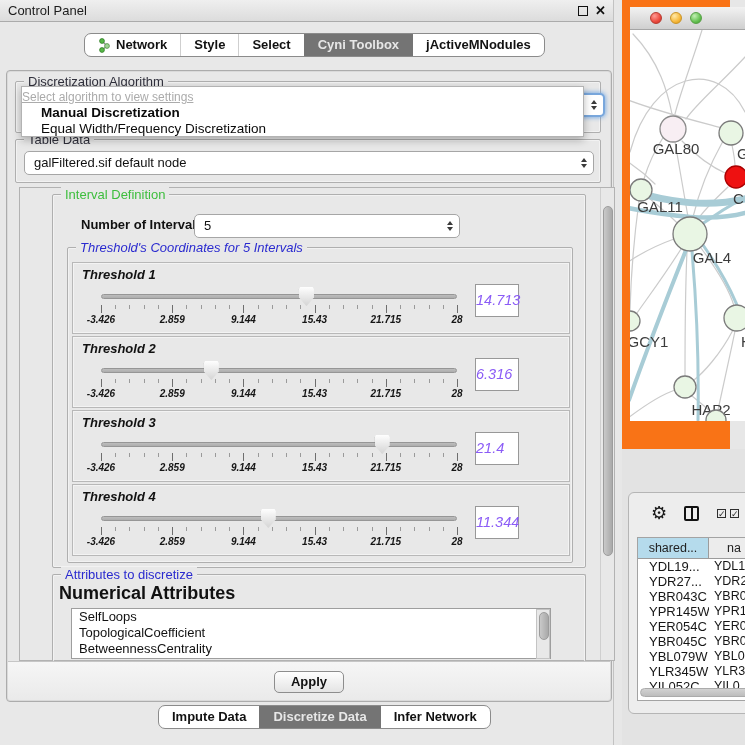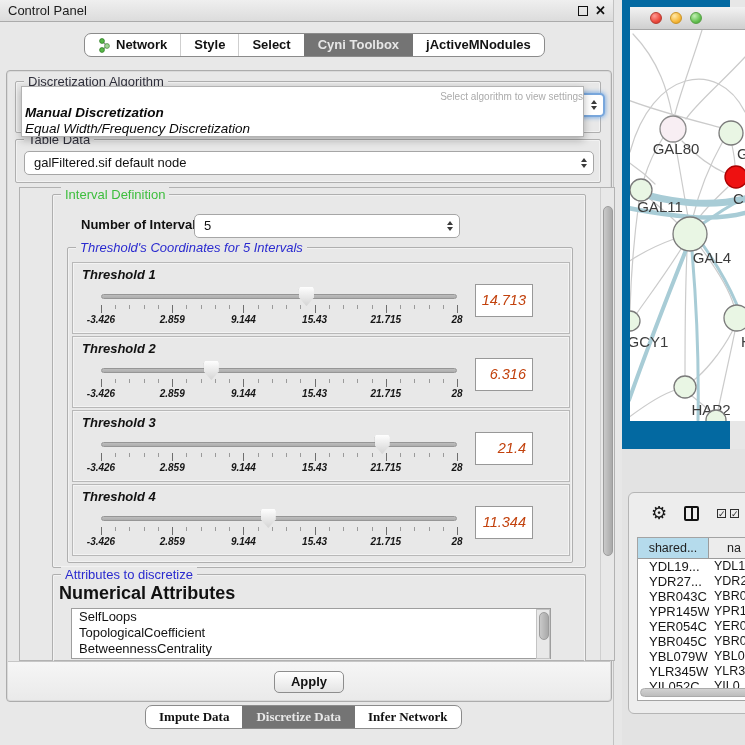--- a/index.html
+++ b/index.html
@@ -46,22 +46,22 @@
     display:flex; flex-direction:column; align-items:center; justify-content:center; gap:2px; }
   .tri-up { width:0; height:0; border-left:3.5px solid transparent; border-right:3.5px solid transparent; border-bottom:4.5px solid #3A3A3A; }
   .tri-down { width:0; height:0; border-left:3.5px solid transparent; border-right:3.5px solid transparent; border-top:4.5px solid #3A3A3A; }
   #algo-combo { left:22px; top:22px; width:576px; border:2px solid #79A7DC;
     box-shadow:0 0 4px 1px rgba(96,156,227,.7); z-index:1; }
 
   
   #algo-popup { position:absolute; left:14px; top:15px; width:563px; height:51px;
     background:#FFF; border:1px solid #B3B3B3; box-shadow:0 3px 8px rgba(0,0,0,.28);
     z-index:30; padding-top:2px; }
-  #popup-prompt { text-align:right; font-size:10px; color:#ABABAB; line-height:16px; }
-  .popup-item { font-size:13.5px; color:#0A0A0A; line-height:15.5px; padding-left:3px;font-style:italic; }
+  #popup-prompt { text-align:left; font-size:12px; color:#ABABAB; line-height:16px;text-decoration:underline; }
+  .popup-item { font-size:13.5px; color:#0A0A0A; line-height:15.5px; padding-left:19px; }
   .popup-item.b { font-weight:bold; }
 
   
   #scrollpane { position:absolute; left:12px; top:116px; width:596px; height:474px;
     border:1px solid #B2B2B2; background:#E8E8E8; }
   .vscroll { position:absolute; width:14px; background:#E8E8E8; border-left:1px solid #CFCFCF; }
   .vthumb { position:absolute; left:2px; width:10px; border-radius:5px;
     background:linear-gradient(90deg,#C9C9C9,#A9A9A9); border:1px solid #9C9C9C; }
 
   
@@ -74,42 +74,42 @@
     background:linear-gradient(#FEFEFE,#D4D4D4);
     clip-path:polygon(8% 0,92% 0,100% 12%,100% 55%,50% 100%,0 55%,0 12%);
     filter:drop-shadow(0 0 1px #777); }
   .ticks { position:absolute; left:28px; top:42px; width:358px; height:8px;
     background-image:
       repeating-linear-gradient(90deg,#6E6E6E 0 1px,transparent 1px 71.2px),
       repeating-linear-gradient(90deg,#9A9A9A 0 1px,transparent 1px 14.24px);
     background-size:100% 8px,100% 4px; background-repeat:no-repeat,repeat-x; }
   .scale { position:absolute; left:0; top:51px; width:100%; height:12px; }
   .tickLabel { position:absolute; transform:translateX(-50%); font-size:10px; font-weight:bold; color:#151515; white-space:nowrap; }
-  .valbox { position:absolute; left:402px; top:21px; width:58px; height:33px; background:#FFF;
-    border:1px solid #989898; font-size:14.5px; color:#c2410c; line-height:31px;
-    text-align:right; padding-right:6px; }
+  .valbox { position:absolute; left:402px; top:21px; width:44px; height:33px; background:#FFF;
+    border:1px solid #989898; font-size:14.5px; color:#8b5cf6; line-height:31px;
+    padding-right:6px; }
 
   
   #attr-list { position:absolute; left:18px; top:33px; width:480px; height:51px;
     background:#FFF; border:1px solid #9E9E9E; overflow:hidden; }
   .attr-item { font-size:13px; color:#111; line-height:16px; padding-left:7px; white-space:nowrap; }
 
   
   #apply-strip { position:absolute; left:1px; right:1px; bottom:1px; height:39px;
     background:linear-gradient(#F6F6F6,#EAEAEA); border-top:1px solid #C6C6C6;
     border-radius:0 0 3px 3px; display:flex; justify-content:center; }
   #apply-button { margin-top:9px; width:70px; height:22px; font-size:13px; font-weight:bold; color:#111;
     background:linear-gradient(#FEFEFE,#E4E4E4); border:1px solid #8D8D8D; border-radius:5px;
     text-align:center; line-height:20px; }
 
   
   .network-icon { width:13px; height:15px; display:inline-block; }
 
   
-  #net-frame { position:absolute; left:622px; top:0; width:108px; height:449px; background:#0369a1; }
+  #net-frame { position:absolute; left:622px; top:0; width:108px; height:449px; background:#f97316; }
   #net-window { position:absolute; left:8px; top:7px; width:115px; height:414px; background:#FFF; overflow:hidden; }
   #net-titlebar { position:absolute; left:0; top:0; width:100%; height:23px;
     background:linear-gradient(#F2F2F2,#CFCFCF); border-bottom:1px solid #A5A5A5; }
   .tl { position:absolute; top:5px; width:12px; height:12px; border-radius:50%; }
   .tl.red { background:radial-gradient(circle at 35% 30%, #FF9A93, #EC4A3E 60%, #C33125); border:1px solid #B63A30; }
   .tl.yellow { background:radial-gradient(circle at 35% 30%, #FFE9A8, #F6B83B 60%, #D9940E); border:1px solid #C99428; }
   .tl.green { background:radial-gradient(circle at 35% 30%, #C3F0B4, #65C152 60%, #3E9A2E); border:1px solid #57A046; }
   #net-canvas { position:absolute; left:0; top:23px; width:115px; height:391px; }
 
   #table-section { position:absolute; left:622px; top:449px; width:123px; height:296px; background:#E3E3E3; }
@@ -305,21 +305,21 @@
       <div class="vscroll" style="right:0; top:0; height:472px;">
         <div class="vthumb" style="top:18px; height:350px;"></div>
       </div>
     </div>
 
     <div id="apply-strip">
       <div id="apply-button">Apply</div>
     </div>
   </div>
 
-  <div class="tabbar" style="left:145px; top:705px;font-family:Liberation Serif, serif;">
+  <div class="tabbar" style="left:158px; top:705px;">
     <div class="seg">
         <span>Impute Data</span>
       </div>
     <div class="seg sel">
         <span>Discretize Data</span>
       </div>
     <div class="seg">
         <span>Infer Network</span>
       </div>
   </div>

